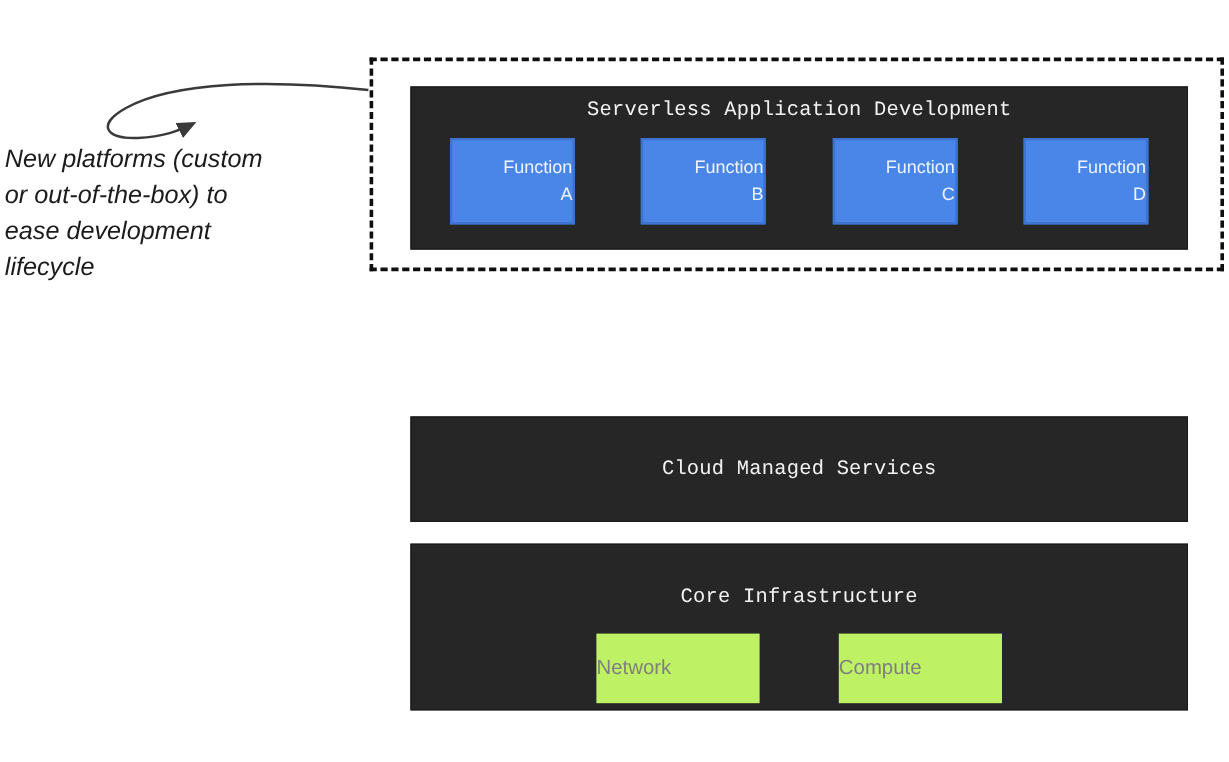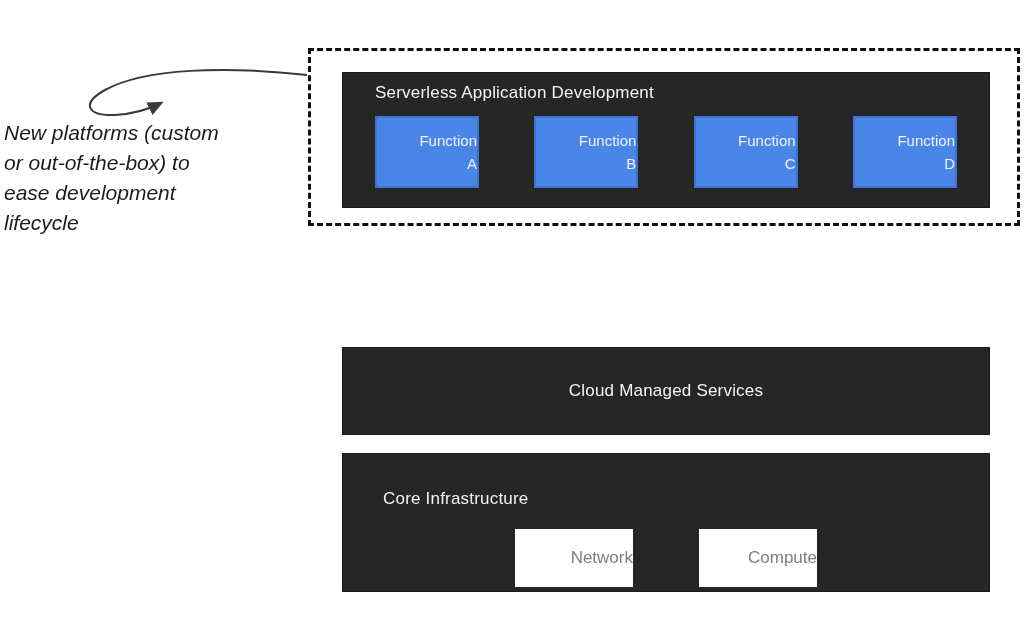--- a/index.html
+++ b/index.html
@@ -22,41 +22,41 @@
     border: 3px dashed #0f0f0f;
   }
 
   
   .layer {
     position: absolute; left: 342px; width: 648px;
     background: #262626; border: 1px solid #1a1a1a;
     color: #f5f5f5;
   }
   .layer-title {
-    text-align: left; font-size: 17px; letter-spacing: 0.2px; color: #f2f2f2;
+    text-align: center; font-size: 17px; letter-spacing: 0.2px; color: #f2f2f2; font-family: Liberation Mono, monospace;
   }
 
   .layer-app { top: 72px; height: 136px; padding: 10px 32px 0 32px; }
   .layer-app .layer-title { margin-bottom: 13px; }
   .functions-row { display: flex; justify-content: space-between; }
   .function-box {
     width: 104px; height: 72px; background: #4a86e8; border: 2px solid #3d74d1;
     display: flex; flex-direction: column; align-items: flex-end; justify-content: center;
     color: #eef4fd; font-size: 15px; line-height: 23px; text-align: center;
   }
 
   .layer-platform { top: 240px; height: 78px; display: flex; align-items: center; justify-content: center; }
   .layer-cms      { top: 347px; height: 88px; display: flex; align-items: center; justify-content: center; }
 
   .layer-core { top: 453px; height: 139px; padding: 12px 40px 0 40px; }
   .layer-core .layer-title { margin-bottom: 20px; margin-top: 23px; }
   .components-row { display: flex; justify-content: center; gap: 66px; }
   .component-box {
-    width: 118px; height: 58px; background: #ffffff;
-    display: flex; align-items: center; justify-content: flex-end;
+    width: 136px; height: 58px; background: #bef264;
+    display: flex; align-items: center; justify-content: flex-start;
     color: #7f7f7f; font-size: 17px;
   }
 </style>
 </head>
 <body>
 
 <div class="canvas">
 
   <div class="annotation">
     <div>New platforms (custom</div>

